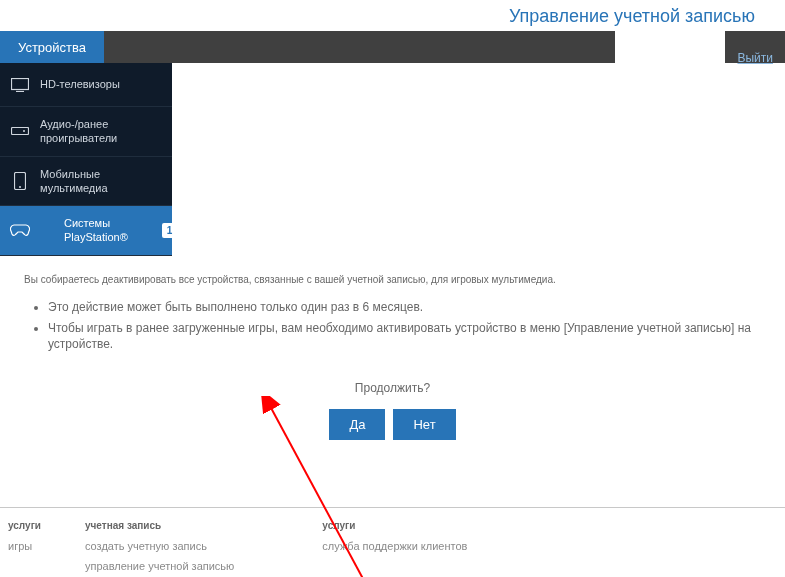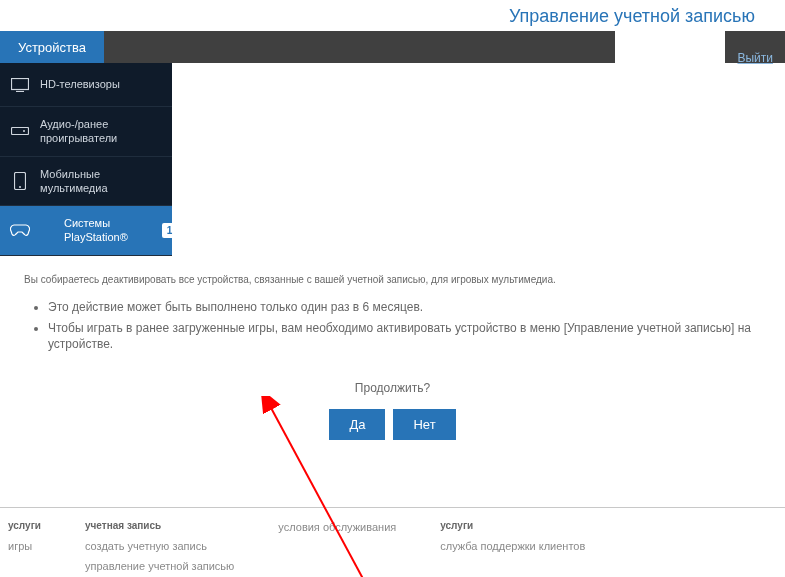--- a/index.html
+++ b/index.html
@@ -251,19 +251,18 @@
   <div class="footer-col">
     <h4>услуги</h4>
     <div>игры</div>
   </div>
   <div class="footer-col">
     <h4>учетная запись</h4>
     <div>создать учетную запись</div>
     <div>управление учетной записью</div>
   </div>
   <div class="footer-col">
-    <div>условия обслуживания</div>
   </div>
   <div class="footer-col">
     <h4>услуги</h4>
     <div>служба поддержки клиентов</div>
   </div>
 </div>
 
 </body></html>

